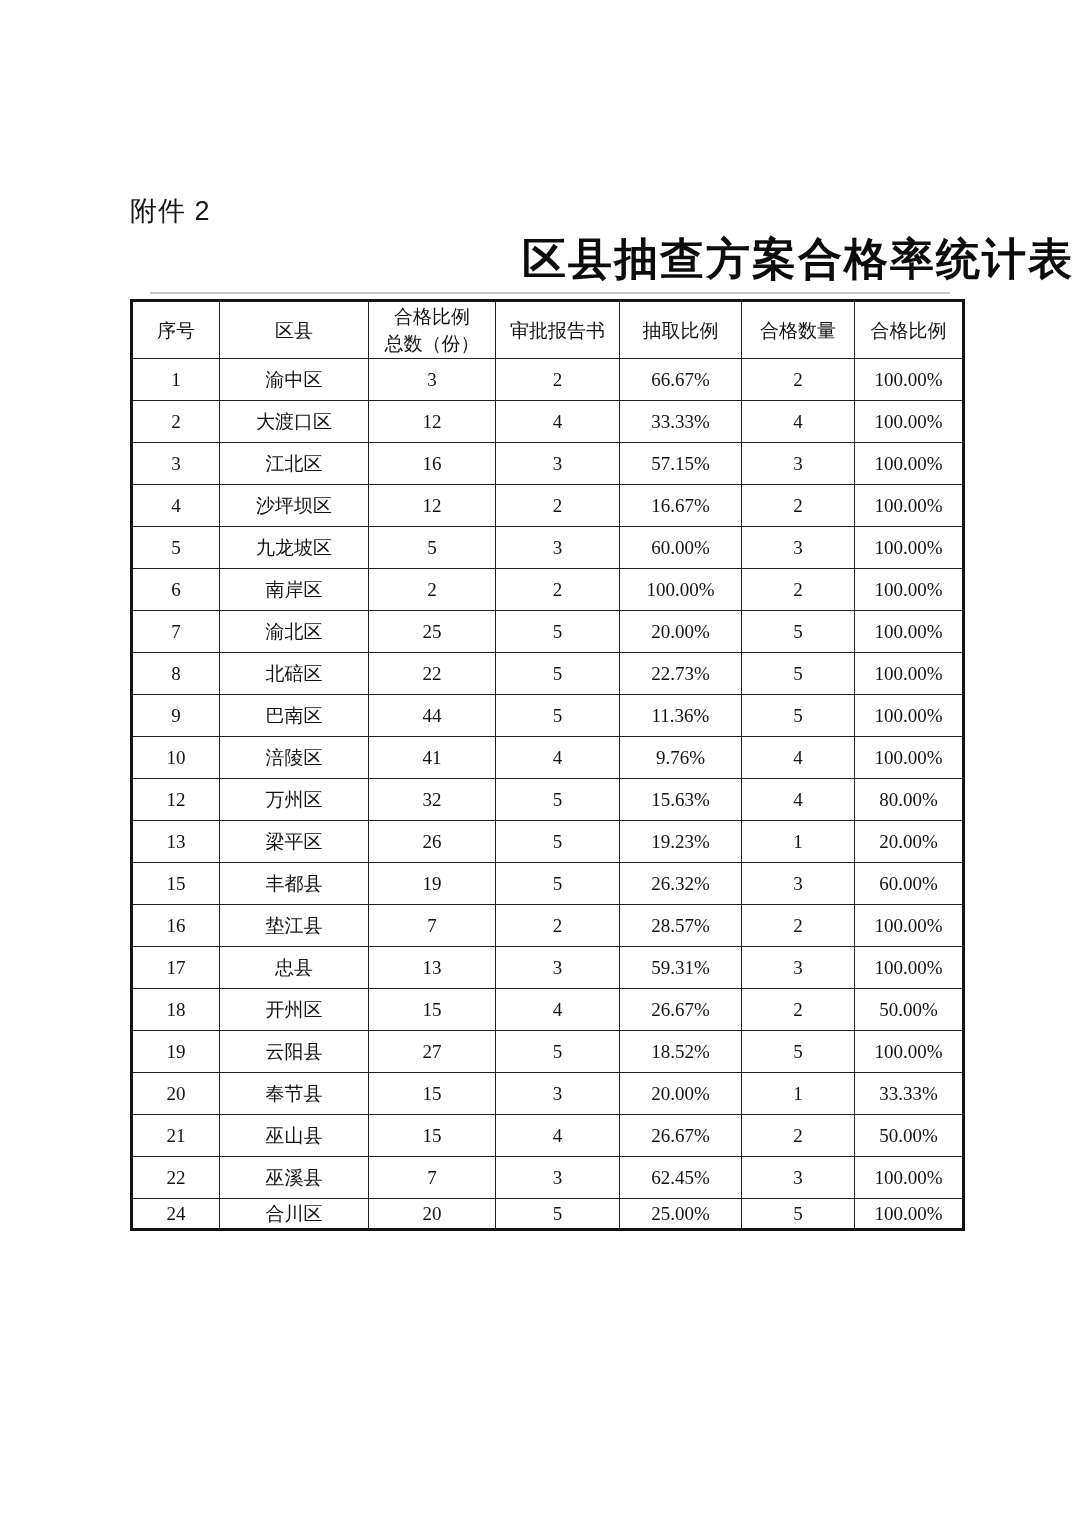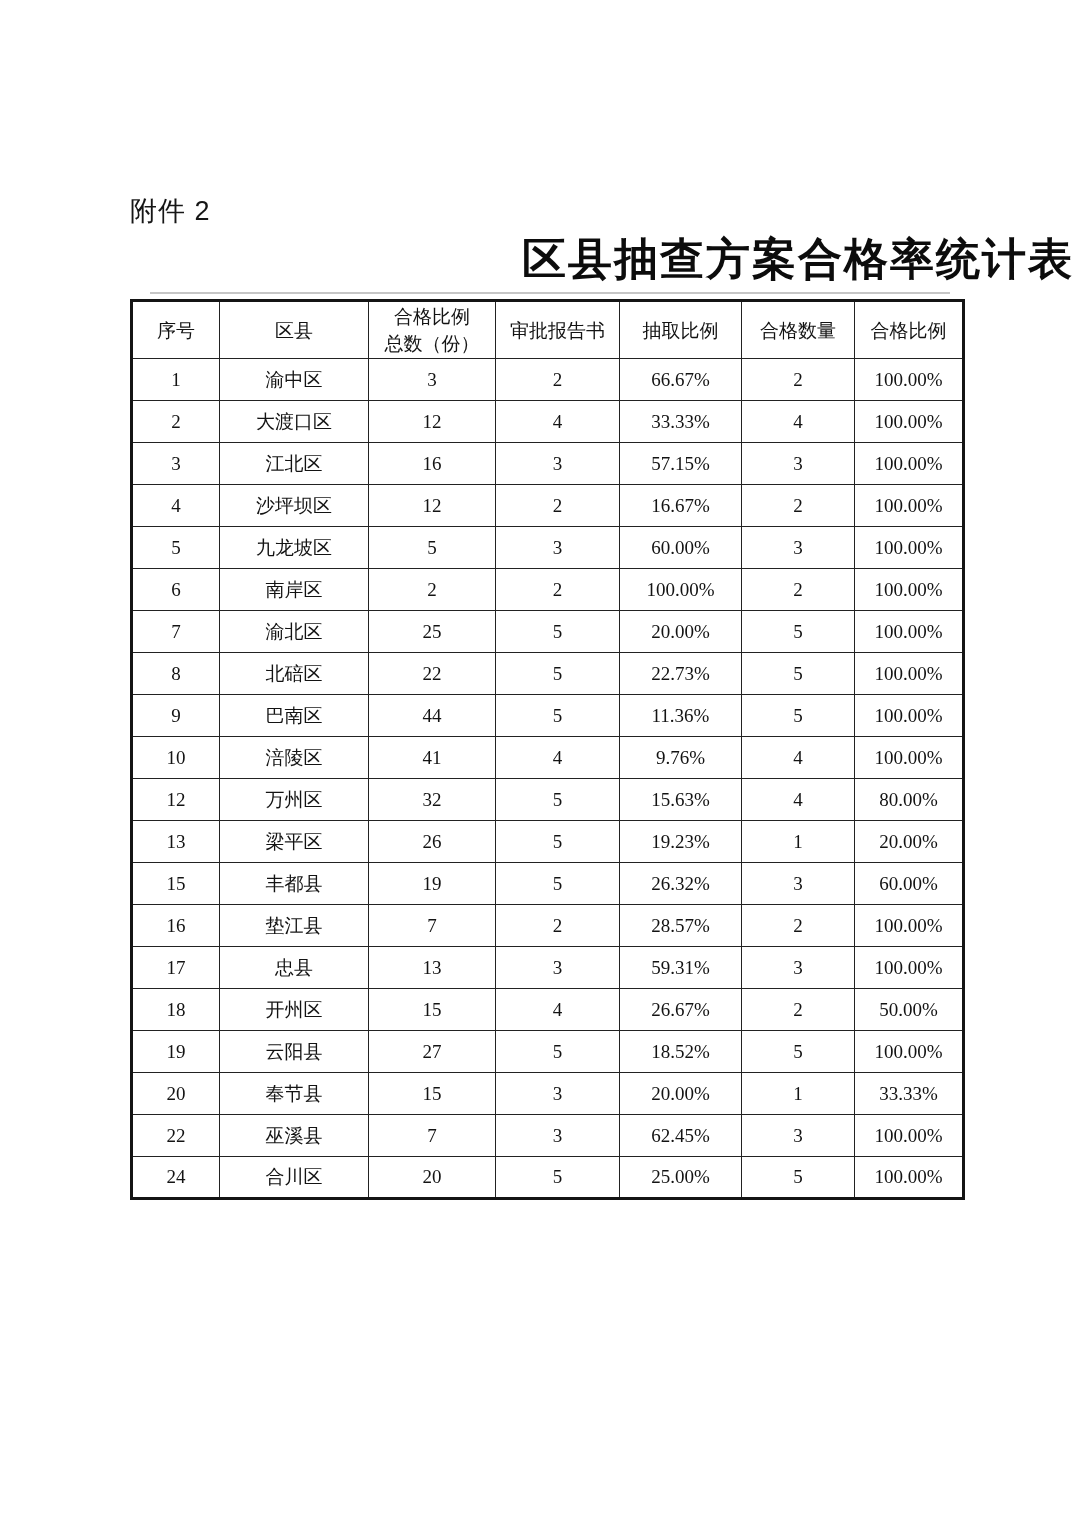--- a/index.html
+++ b/index.html
@@ -265,20 +265,29 @@
         <tr>
           <td>20</td>
           <td>奉节县</td>
           <td>15</td>
           <td>3</td>
           <td>20.00%</td>
           <td>1</td>
           <td>33.33%</td>
         </tr>
         <tr>
+          <td>21</td>
+          <td>巫山县</td>
+          <td>15</td>
+          <td>4</td>
+          <td>26.67%</td>
+          <td>2</td>
+          <td>50.00%</td>
+        </tr>
+        <tr>
           <td>22</td>
           <td>巫溪县</td>
           <td>7</td>
           <td>3</td>
           <td>62.45%</td>
           <td>3</td>
           <td>100.00%</td>
         </tr>
         <tr>
           <td>24</td>

